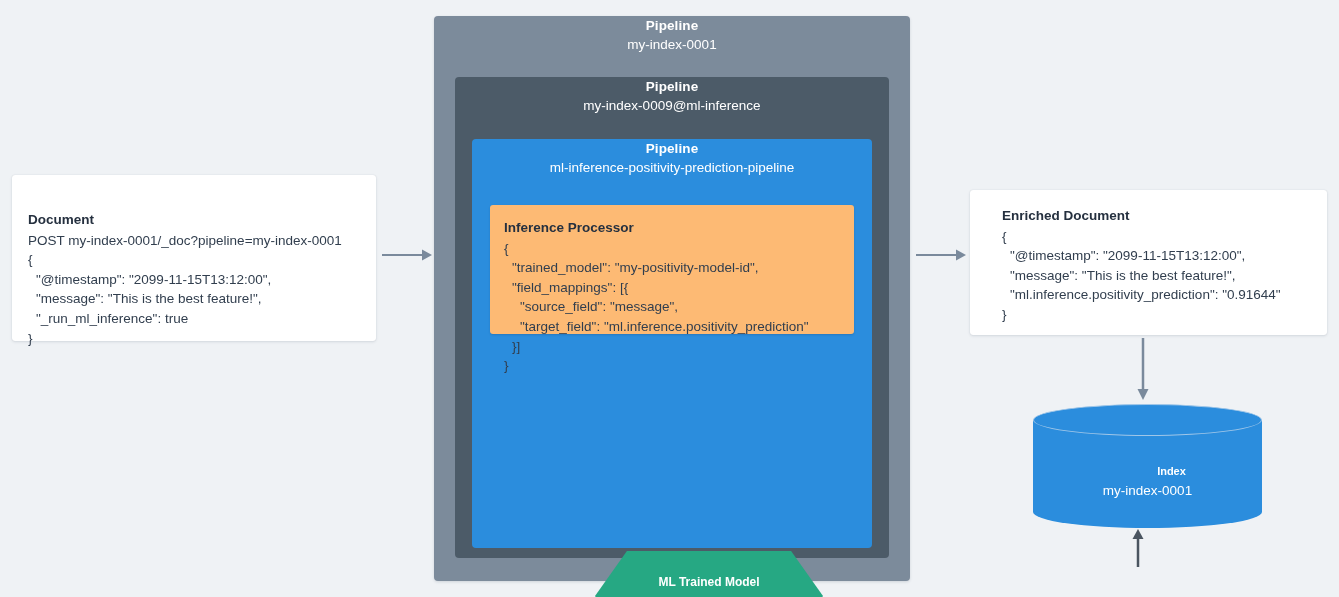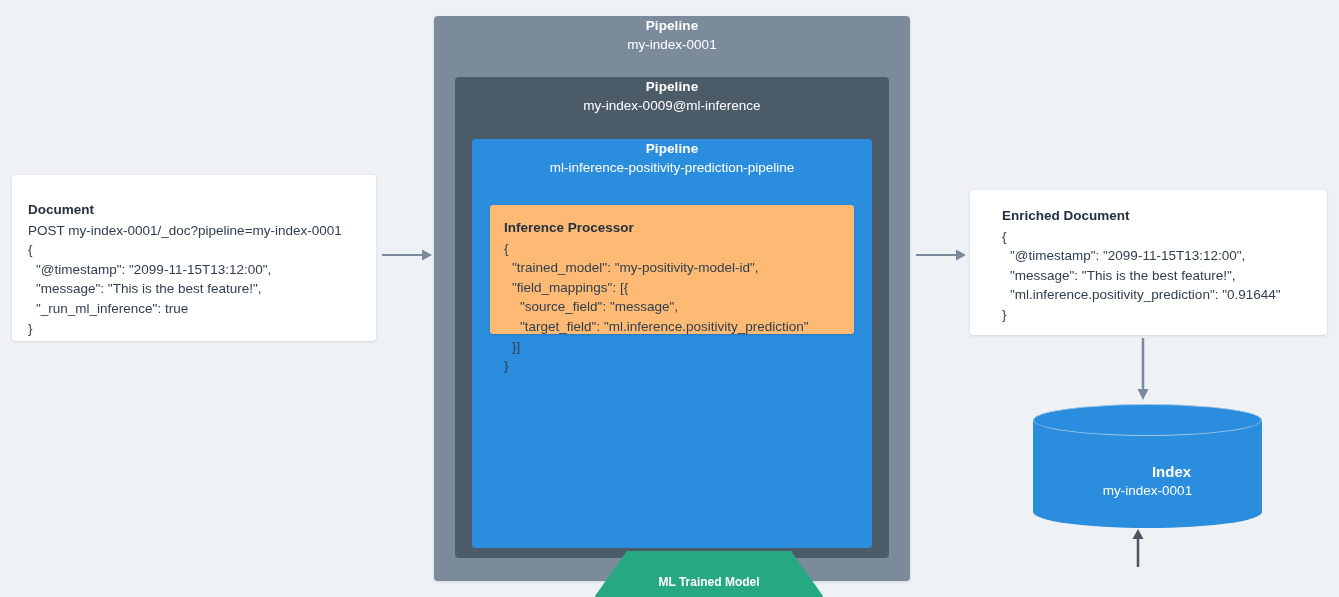--- a/index.html
+++ b/index.html
@@ -35,21 +35,21 @@
   }
   .doc-line { white-space: pre; }
   .indent1 { padding-left: 8px; }
 
   
   #document-card {
     left: 12px;
     top: 175px;
     width: 364px;
     height: 166px;
-    padding: 25px 16px 14px 16px;
+    padding: 35px 16px 14px 16px;
   }
 
   
   #enriched-card {
     left: 970px;
     top: 190px;
     width: 357px;
     height: 145px;
     padding: 16px 16px 14px 32px;
   }
@@ -175,21 +175,21 @@
   #index-cylinder .cyl-label {
     position: absolute;
     left: 0; top: 58px;
     width: 229px;
     text-align: center;
     color: #ffffff;
     z-index: 3;
   }
   #index-cylinder .cyl-title {
     font-weight: bold;
-    font-size: 15px;
+    font-size: 11px;
     line-height: 19px;
     margin-left: 48px;
   }
   #index-cylinder .cyl-sub {
     font-size: 13.5px;
     line-height: 20px;
   }
 
   
   .arrow { position: absolute; }

